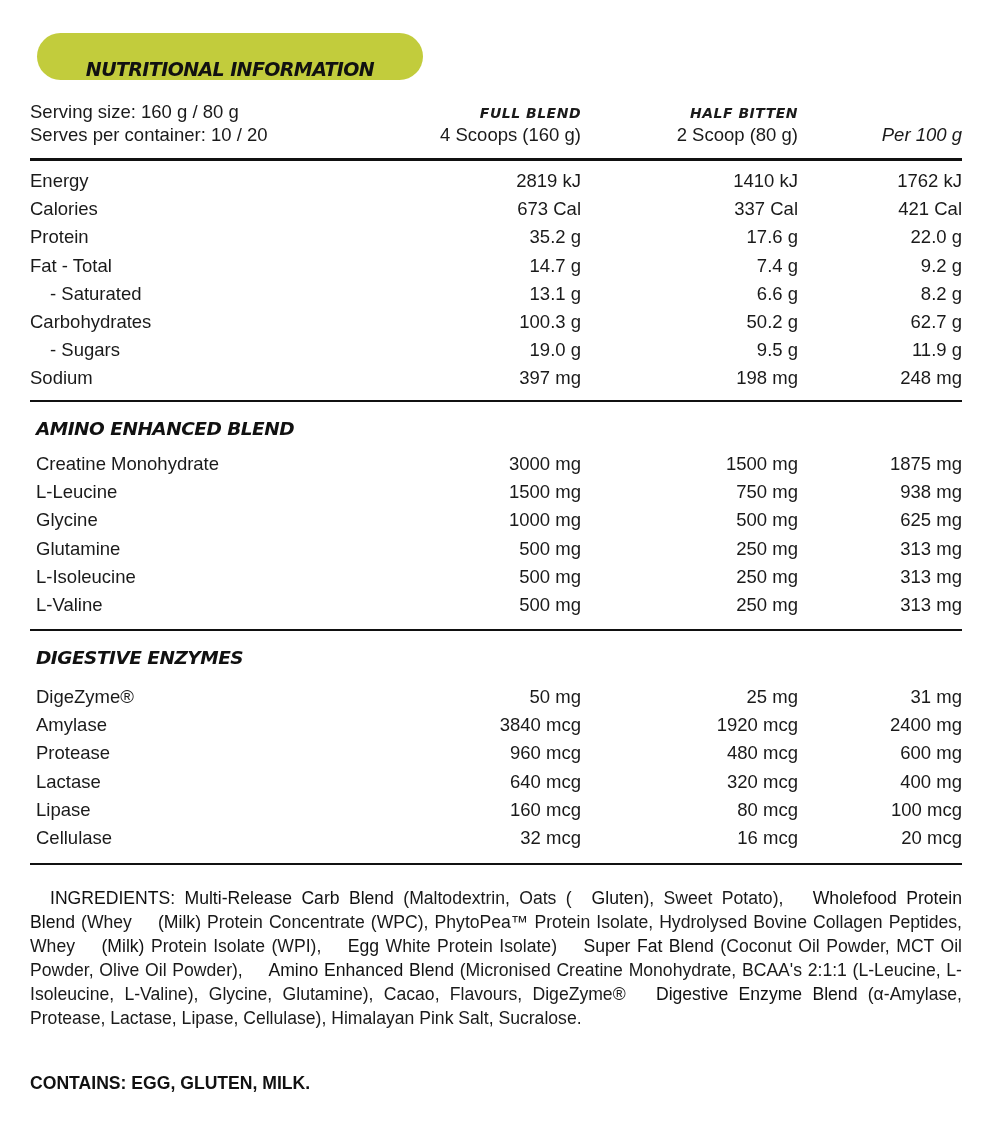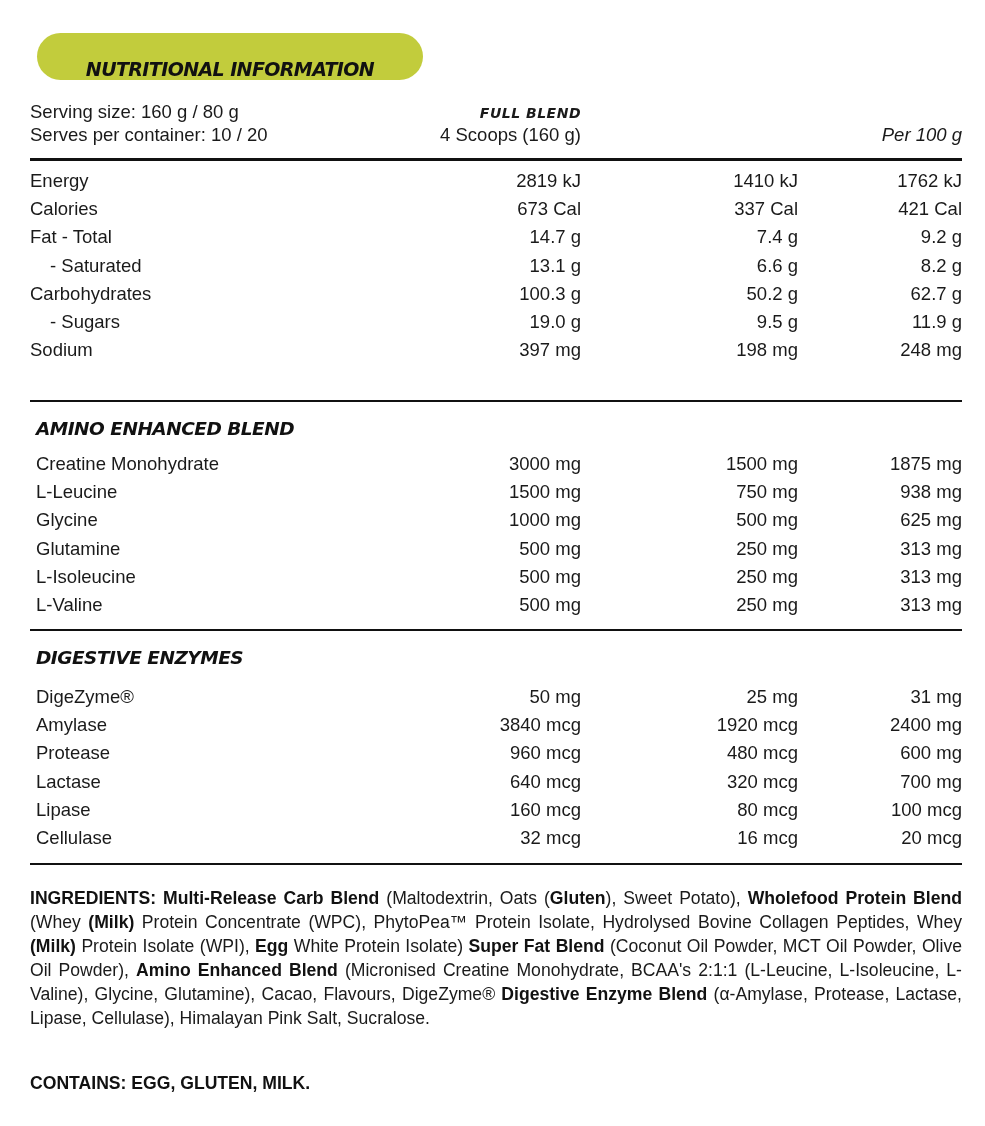--- a/index.html
+++ b/index.html
@@ -57,21 +57,21 @@
     position: absolute; left: 36px;
     font-family: "DejaVu Sans", sans-serif;
     font-weight: bold; font-style: italic;
     font-size: 18.5px; letter-spacing: -0.5px; color: #111;
   }
   .ingredients {
     position: absolute; left: 30px; top: 886px; width: 932px;
     font-size: 17.6px; line-height: 24.1px; text-align: justify;
     color: #1a1a1a;
   }
-  .ingredients b { font-weight: bold; color: #111; }
+  .ingredients b { font-weight: normal; color: #111; margin-left: 20px; }
   .contains {
     position: absolute; left: 30px; top: 1073px;
     font-size: 17.6px; font-weight: bold; color: #111;
   }
 </style>
 </head>
 <body>
 
 <div class="badge">
   <span>NUTRITIONAL INFORMATION</span>
@@ -79,20 +79,24 @@
 
 <div class="hdr">
   <div class="meta">
     <div>Serving size: 160 g / 80 g</div>
     <div>Serves per container: 10 / 20</div>
   </div>
   <div class="col c1">
     <span class="name">FULL BLEND</span>
     <span>4 Scoops (160 g)</span>
   </div>
+  <div class="col c2">
+    <span class="name">HALF BITTEN</span>
+    <span>2 Scoop (80 g)</span>
+  </div>
   <div class="col c3">
     <span class="name"></span>
     <span>Per 100 g</span>
   </div>
 </div>
 
 <div class="rule" style="top:158px;height:2.5px;"></div>
 
 <div class="rows" id="nutrition-rows" style="top:167px;">
     <div class="row">
@@ -101,20 +105,26 @@
       <span class="v2">1410 kJ</span>
       <span class="v3">1762 kJ</span>
     </div>
     <div class="row">
       <span class="lbl">Calories</span>
       <span class="v1">673 Cal</span>
       <span class="v2">337 Cal</span>
       <span class="v3">421 Cal</span>
     </div>
     <div class="row">
+      <span class="lbl">Protein</span>
+      <span class="v1">35.2 g</span>
+      <span class="v2">17.6 g</span>
+      <span class="v3">22.0 g</span>
+    </div>
+    <div class="row">
       <span class="lbl">Fat  - Total</span>
       <span class="v1">14.7 g</span>
       <span class="v2">7.4 g</span>
       <span class="v3">9.2 g</span>
     </div>
     <div class="row">
       <span class="lbl indent">- Saturated</span>
       <span class="v1">13.1 g</span>
       <span class="v2">6.6 g</span>
       <span class="v3">8.2 g</span>
@@ -200,21 +210,21 @@
     <div class="row">
       <span class="lbl">Protease</span>
       <span class="v1">960 mcg</span>
       <span class="v2">480 mcg</span>
       <span class="v3">600 mg</span>
     </div>
     <div class="row">
       <span class="lbl">Lactase</span>
       <span class="v1">640 mcg</span>
       <span class="v2">320 mcg</span>
-      <span class="v3">700 mg</span>
+      <span class="v3">400 mg</span>
     </div>
     <div class="row">
       <span class="lbl">Lipase</span>
       <span class="v1">160 mcg</span>
       <span class="v2">80 mcg</span>
       <span class="v3">100 mcg</span>
     </div>
     <div class="row">
       <span class="lbl">Cellulase</span>
       <span class="v1">32 mcg</span>

